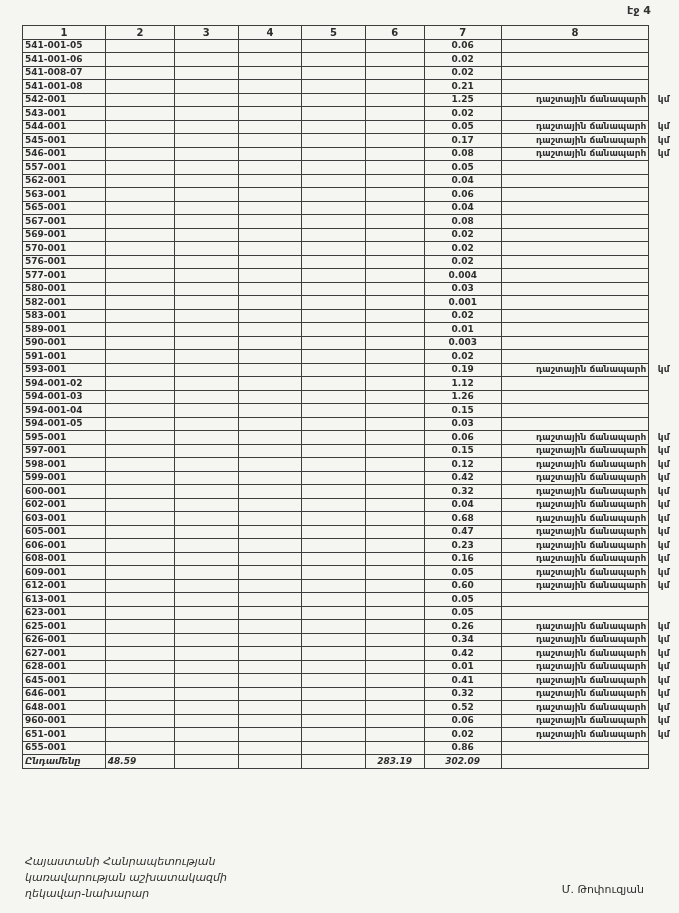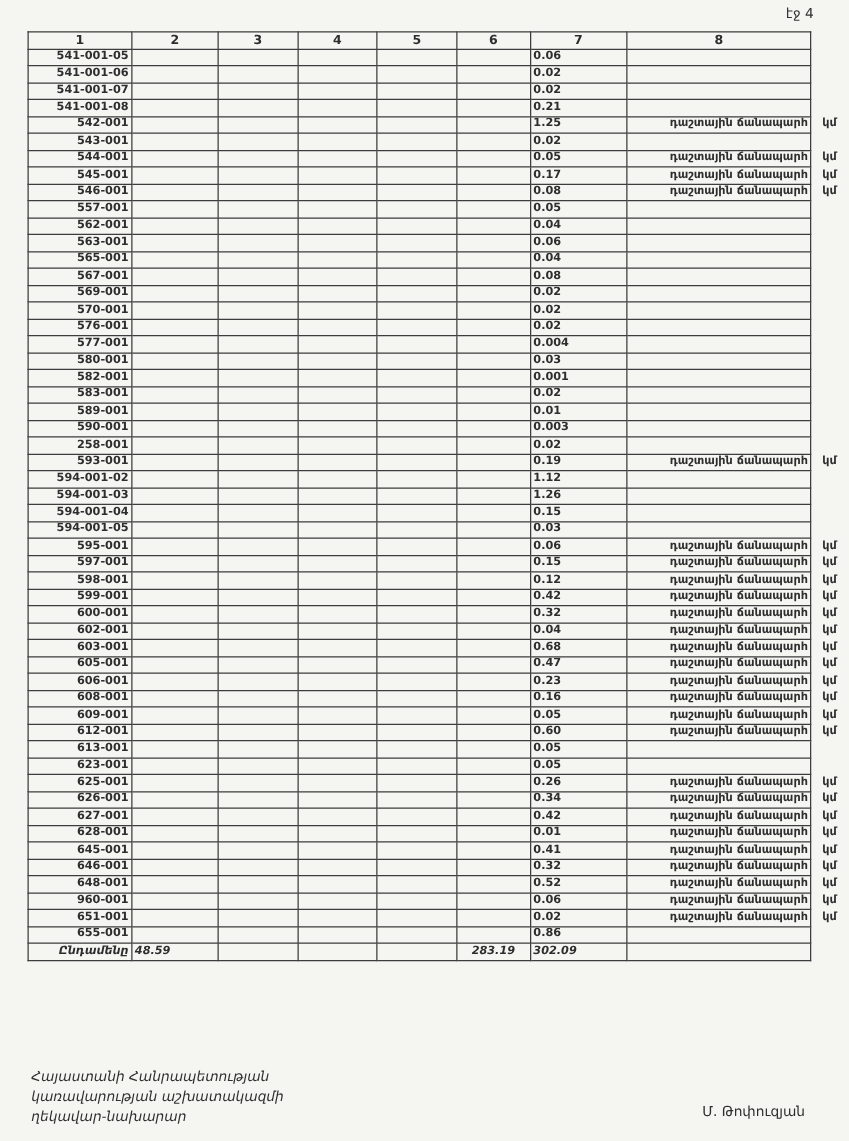--- a/index.html
+++ b/index.html
@@ -6,44 +6,44 @@
   body{
     width:679px;height:913px;
     background:#f5f5f2;
     font-family:"DejaVu Sans",sans-serif;
     color:#2b2b2b;
     position:relative;
     overflow:hidden;
   }
   .page-label{
     position:absolute;top:4px;right:28px;
-    font-size:11px;font-weight:400;color:#333;
+    font-size:11px;font-weight:700;color:#333;
   }
   .scan-table{
     position:absolute;left:22px;top:25px;
     border-collapse:collapse;
     table-layout:fixed;
   }
   .scan-table td,.scan-table th{
     border:1.5px solid #3d3d3d;
     padding:0 2px;
     height:12.5px;
     font-size:9px;
     font-weight:700;
     color:#2e2e2e;
     white-space:nowrap;
     overflow:hidden;
     line-height:11px;
   }
   .scan-table th{font-size:10px;text-align:center;}
-  .col-code{width:80px;text-align:right;}
+  .col-code{width:80px;text-align:left;}
   .col-2{width:68px;text-align:left;}
   .col-3,.col-4,.col-5{width:64px;}
   .col-6{width:56px;text-align:center;}
-  .col-7{width:76px;}
+  .col-7{width:76px;text-align:center;}
   .col-8{width:146px;text-align:right;padding-left:4px;}
   .margin-cell{
     border:none !important;
     background:transparent;
     width:26px;
     font-size:8px;
     font-weight:400;
     color:#4a4a4a;
     text-align:center;
     padding-left:6px;
@@ -94,21 +94,21 @@
         <td class="col-2"></td>
         <td class="col-3"></td>
         <td class="col-4"></td>
         <td class="col-5"></td>
         <td class="col-6"></td>
         <td class="col-7">0.02</td>
         <td class="col-8"></td>
         <td class="margin-cell"></td>
       </tr>
       <tr>
-        <td class="col-code">541-001-07</td>
+        <td class="col-code">541-008-07</td>
         <td class="col-2"></td>
         <td class="col-3"></td>
         <td class="col-4"></td>
         <td class="col-5"></td>
         <td class="col-6"></td>
         <td class="col-7">0.02</td>
         <td class="col-8"></td>
         <td class="margin-cell"></td>
       </tr>
       <tr>
@@ -325,21 +325,21 @@
         <td class="col-2"></td>
         <td class="col-3"></td>
         <td class="col-4"></td>
         <td class="col-5"></td>
         <td class="col-6"></td>
         <td class="col-7">0.003</td>
         <td class="col-8"></td>
         <td class="margin-cell"></td>
       </tr>
       <tr>
-        <td class="col-code">258-001</td>
+        <td class="col-code">591-001</td>
         <td class="col-2"></td>
         <td class="col-3"></td>
         <td class="col-4"></td>
         <td class="col-5"></td>
         <td class="col-6"></td>
         <td class="col-7">0.02</td>
         <td class="col-8"></td>
         <td class="margin-cell"></td>
       </tr>
       <tr>

